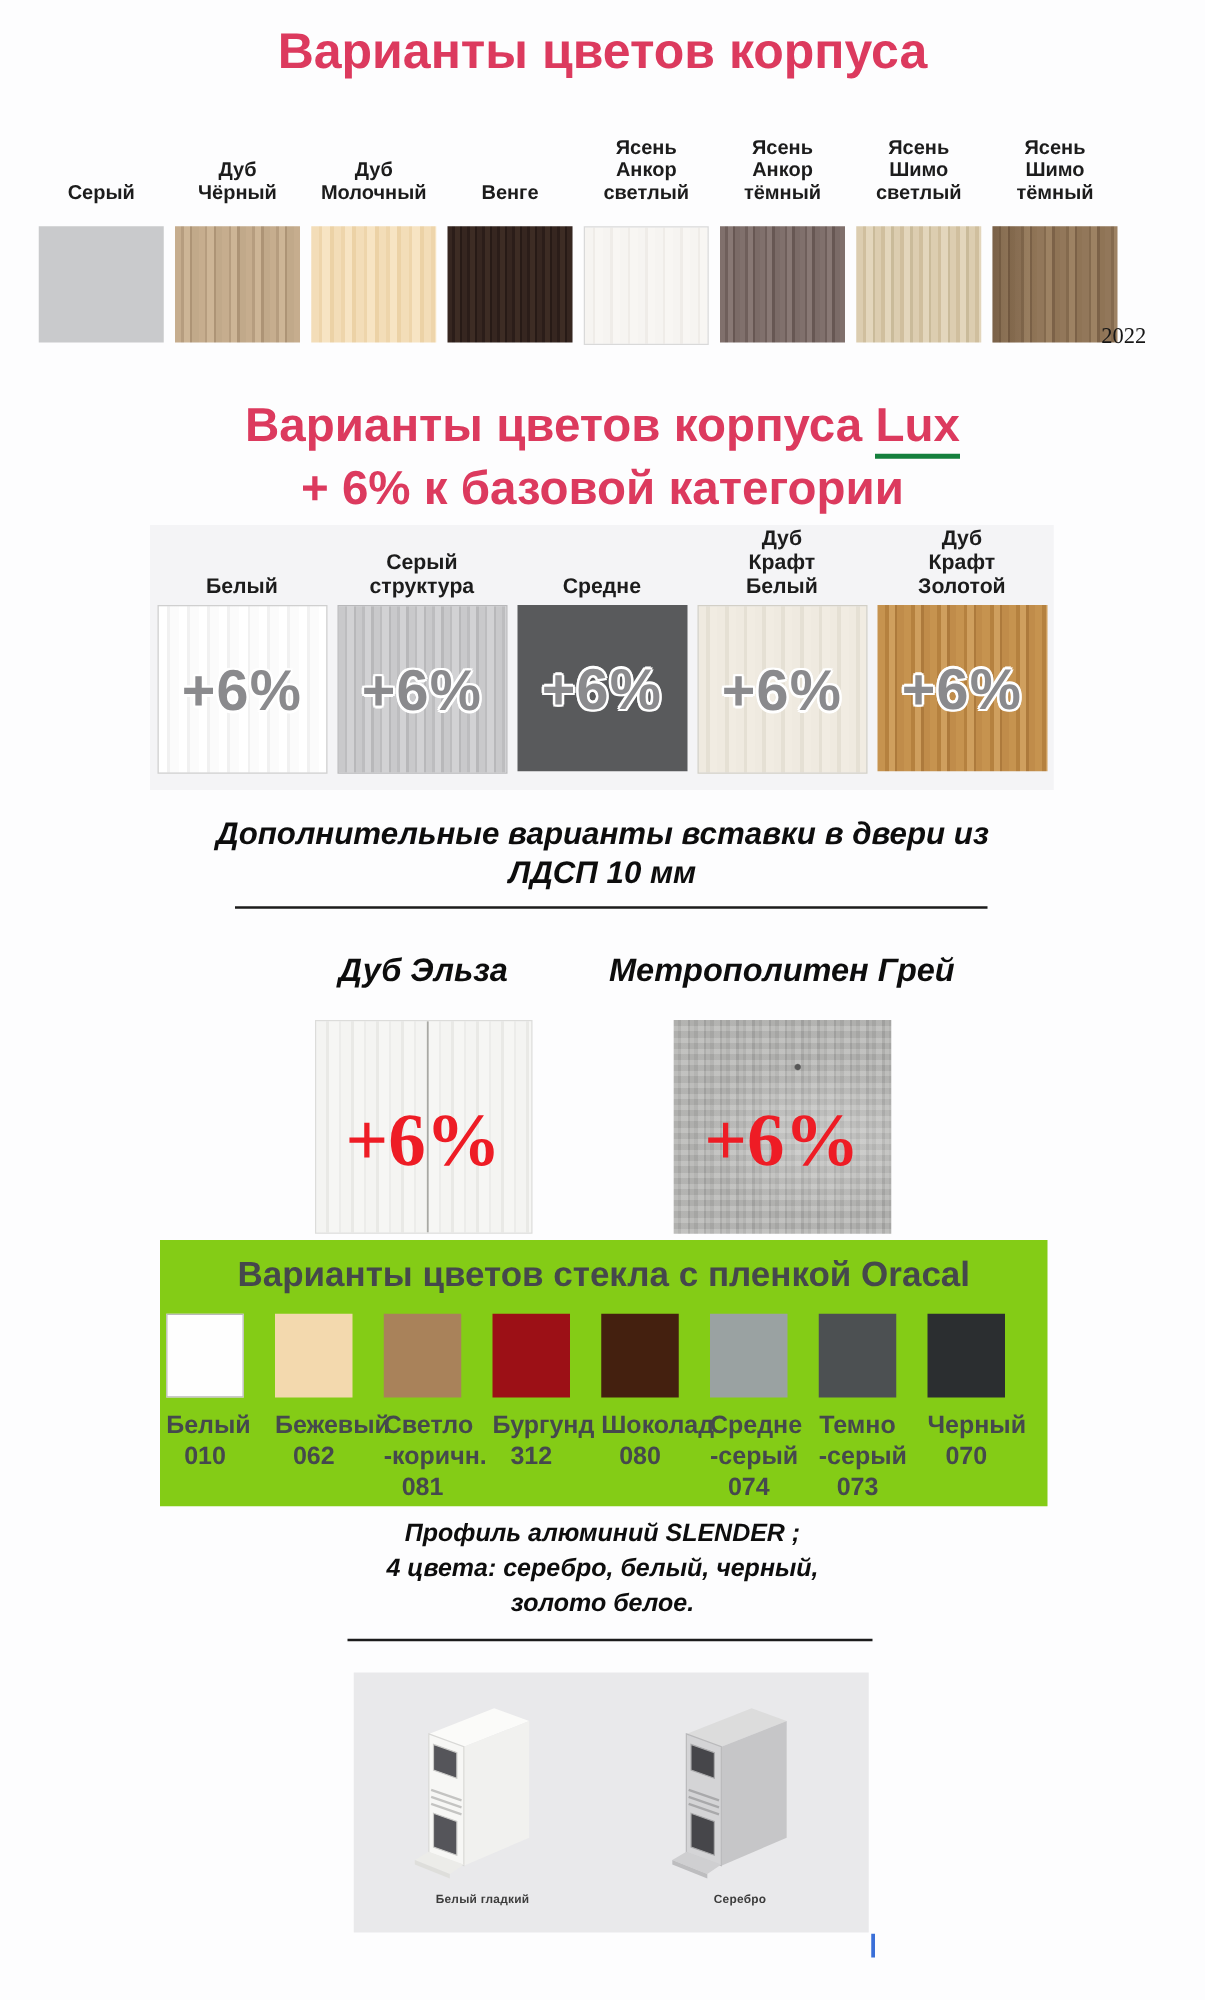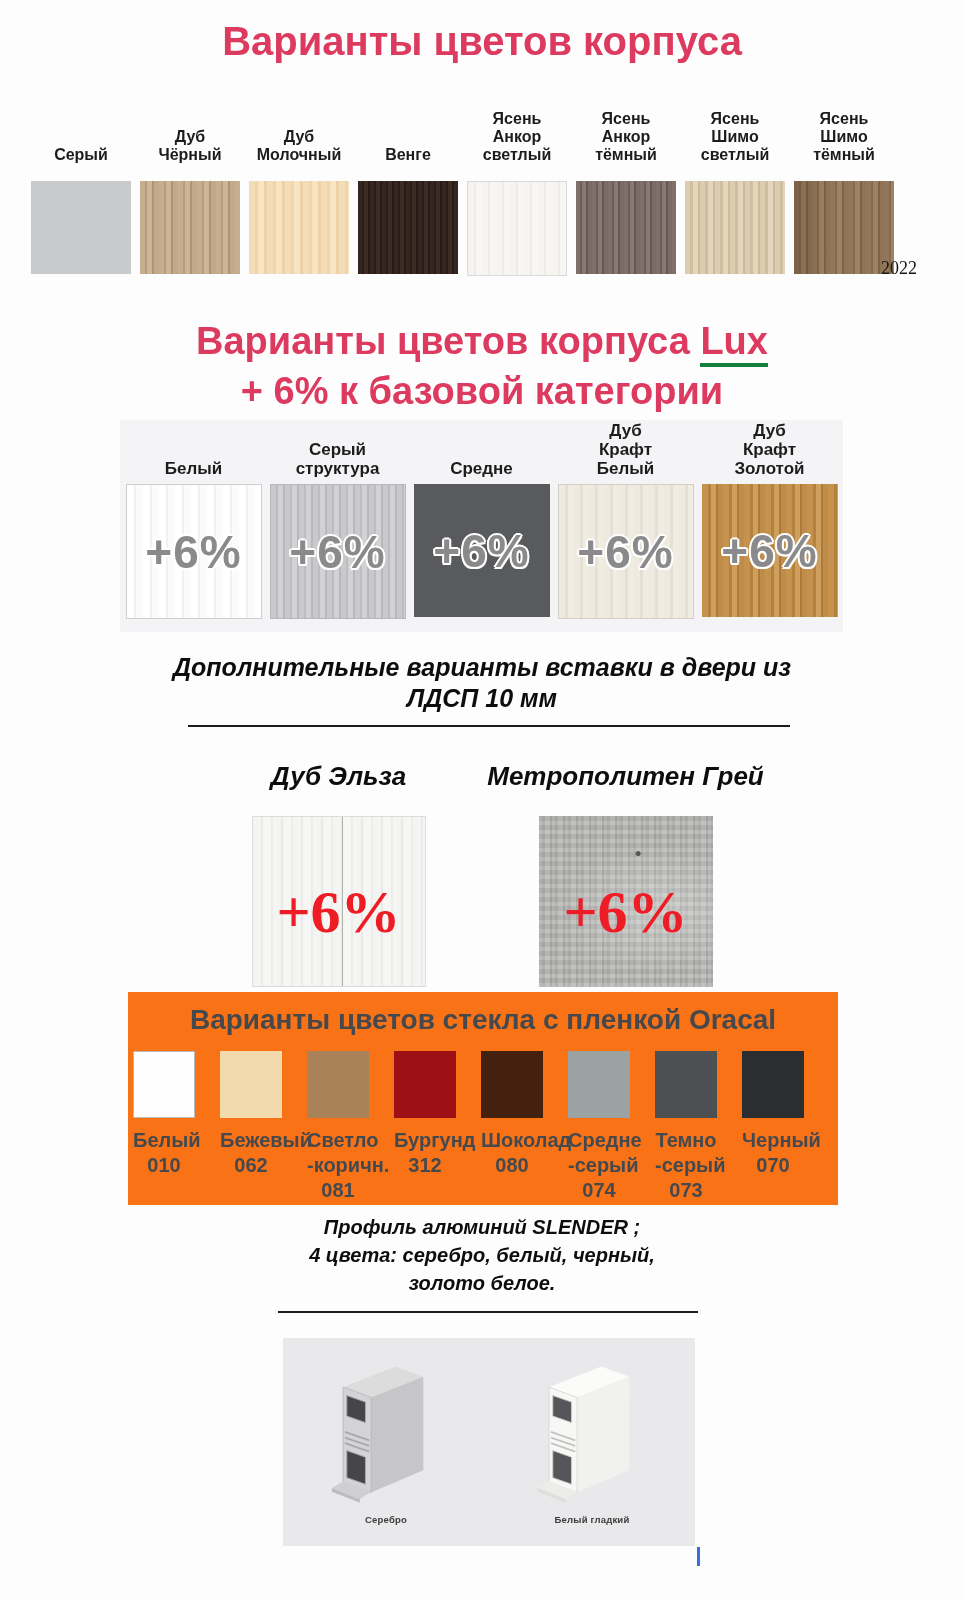--- a/index.html
+++ b/index.html
@@ -52,21 +52,21 @@
            justify-content:center;gap:113px;}
   .i-cell{width:174px;display:flex;flex-direction:column;align-items:center;}
   .i-lbl{font-size:26px;font-weight:bold;font-style:italic;color:#0d0d0d;
          height:28px;line-height:28px;margin-bottom:26px;white-space:nowrap;}
   .i-sw{width:174px;height:171px;display:flex;justify-content:center;align-items:center;
         padding-top:22px;box-sizing:border-box;}
   .badge-red{font-family:"Liberation Serif",serif;font-weight:bold;font-size:60px;color:#ee1c25;}
 
   
   #oracal-panel{position:absolute;top:992px;left:128px;width:710px;height:213px;
-                background:#f97316;}
+                background:#84cc16;}
   #oracal-title{margin-top:12px;text-align:center;font-size:28px;font-weight:bold;
                 color:#45484c;line-height:32px;}
   #oracal-row{margin-top:15px;padding-left:5px;display:flex;gap:25px;}
   .o-cell{width:62px;}
   .o-sw{width:62px;height:67px;box-sizing:border-box;}
   .o-lbl{margin-top:10px;font-size:20px;font-weight:bold;color:#45494d;text-align:center;
          line-height:25px;}
   .o-lbl .lbl-line{white-space:nowrap;}
 
   
@@ -322,46 +322,46 @@
       </div>
   </div>
 
   <div class="ital-title" id="prof-title">
     <div>Профиль алюминий SLENDER ;</div>
     <div>4 цвета: серебро, белый, черный,</div>
     <div>золото белое.</div>
   </div>
   <div class="hr" id="prof-hr"></div>
   <div id="photo">
+      <div class="p-fig v-white">
+  <svg viewBox="0 0 120 170">
+    <polygon class="p-top" points="14,38 70,16 100,27 44,49"></polygon>
+    <polygon class="p-front" points="44,49 100,27 100,127 44,151"></polygon>
+    <polygon class="p-cut" points="14,38 44,49 44,151 14,140"></polygon>
+    <polygon class="p-hole" points="18,47 38,54 38,76 18,69"></polygon>
+    <line class="p-rib" x1="16" y1="86" x2="42" y2="95"></line>
+    <line class="p-rib" x1="16" y1="92" x2="42" y2="101"></line>
+    <line class="p-rib" x1="16" y1="98" x2="42" y2="107"></line>
+    <polygon class="p-hole" points="18,106 38,113 38,142 18,135"></polygon>
+    <polygon class="p-foot" points="2,146 14,139 44,150 32,158"></polygon>
+    <polygon class="p-footedge" points="2,146 32,158 32,162 2,150"></polygon>
+  </svg>
+<div class="p-lbl">Белый гладкий</div>
+      </div>
       <div class="p-fig v-silver">
   <svg viewBox="0 0 120 170">
     <polygon class="p-top" points="14,38 70,16 100,27 44,49"></polygon>
     <polygon class="p-front" points="44,49 100,27 100,127 44,151"></polygon>
     <polygon class="p-cut" points="14,38 44,49 44,151 14,140"></polygon>
     <polygon class="p-hole" points="18,47 38,54 38,76 18,69"></polygon>
     <line class="p-rib" x1="16" y1="86" x2="42" y2="95"></line>
     <line class="p-rib" x1="16" y1="92" x2="42" y2="101"></line>
     <line class="p-rib" x1="16" y1="98" x2="42" y2="107"></line>
     <polygon class="p-hole" points="18,106 38,113 38,142 18,135"></polygon>
     <polygon class="p-foot" points="2,146 14,139 44,150 32,158"></polygon>
     <polygon class="p-footedge" points="2,146 32,158 32,162 2,150"></polygon>
   </svg>
 <div class="p-lbl">Серебро</div>
       </div>
-      <div class="p-fig v-white">
-  <svg viewBox="0 0 120 170">
-    <polygon class="p-top" points="14,38 70,16 100,27 44,49"></polygon>
-    <polygon class="p-front" points="44,49 100,27 100,127 44,151"></polygon>
-    <polygon class="p-cut" points="14,38 44,49 44,151 14,140"></polygon>
-    <polygon class="p-hole" points="18,47 38,54 38,76 18,69"></polygon>
-    <line class="p-rib" x1="16" y1="86" x2="42" y2="95"></line>
-    <line class="p-rib" x1="16" y1="92" x2="42" y2="101"></line>
-    <line class="p-rib" x1="16" y1="98" x2="42" y2="107"></line>
-    <polygon class="p-hole" points="18,106 38,113 38,142 18,135"></polygon>
-    <polygon class="p-foot" points="2,146 14,139 44,150 32,158"></polygon>
-    <polygon class="p-footedge" points="2,146 32,158 32,162 2,150"></polygon>
-  </svg>
-<div class="p-lbl">Белый гладкий</div>
-      </div>
     </div>
   <div id="cursor"></div>
 
 </div>
 
 </body></html>

